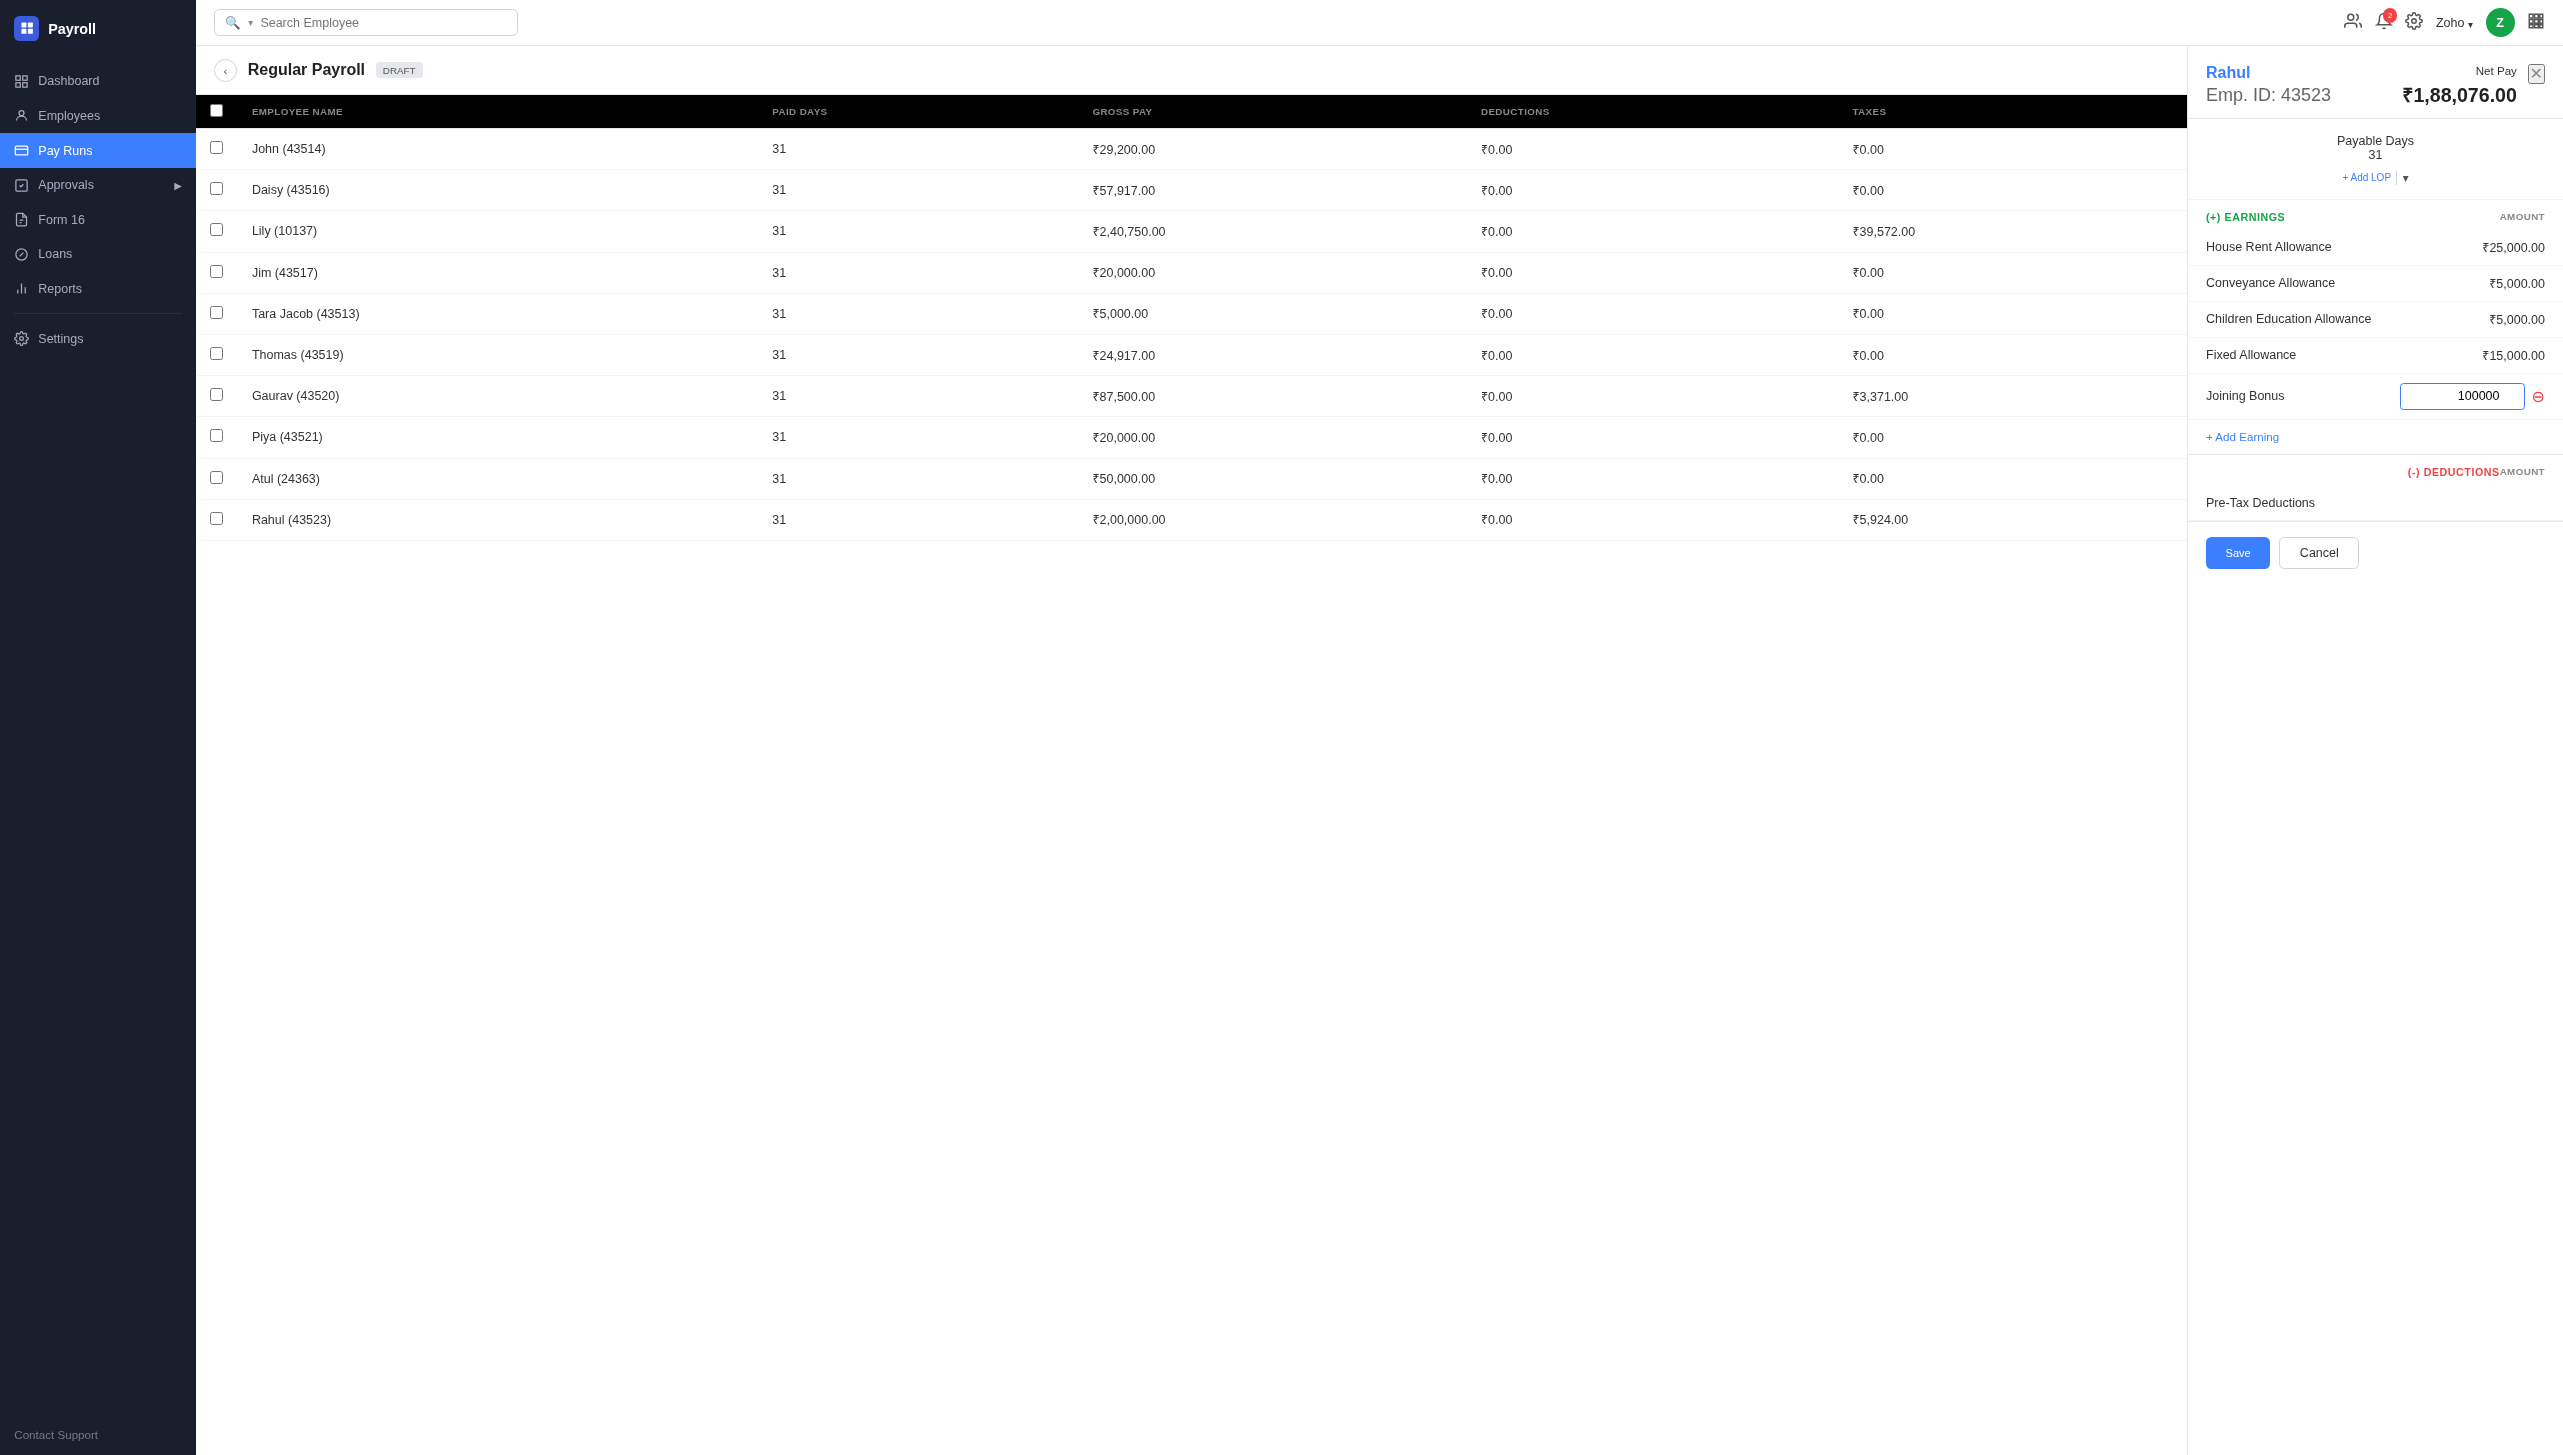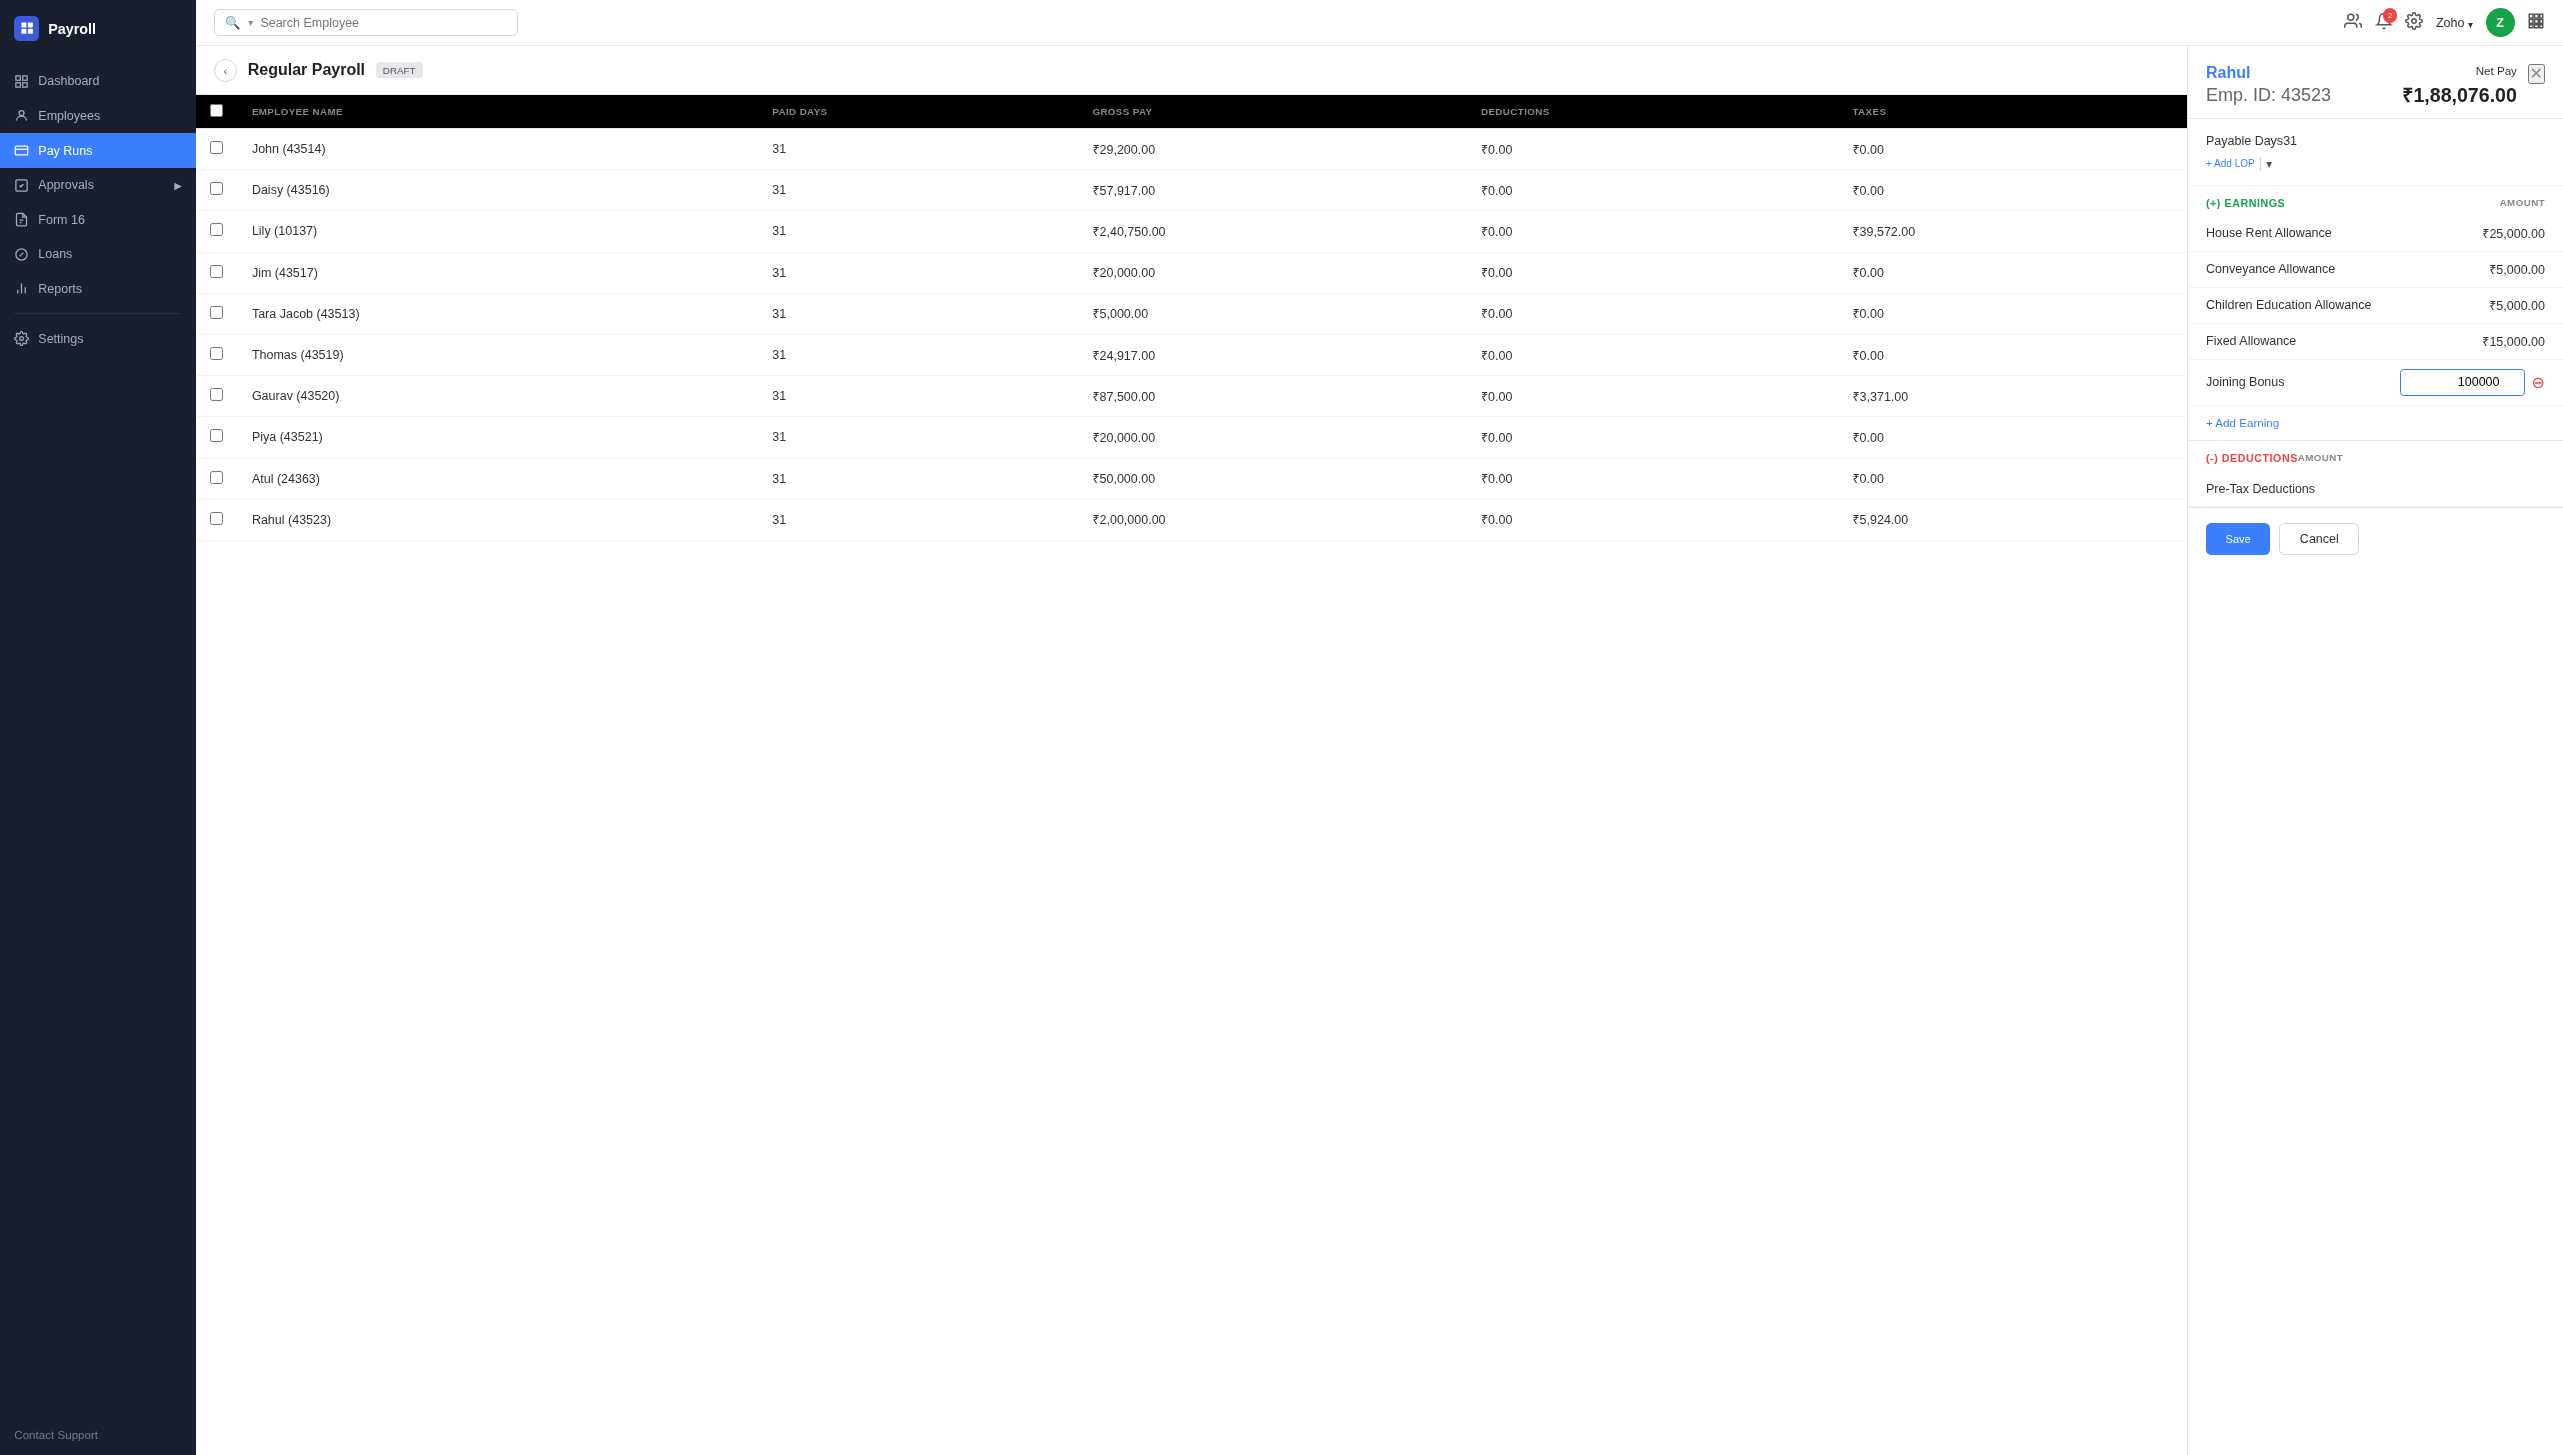--- a/index.html
+++ b/index.html
@@ -53,21 +53,21 @@
     
     .side-panel { width: 376px; background: white; border-left: 0.9px solid #e5e7eb; display: flex; flex-direction: column; overflow-y: auto; flex-shrink: 0; }
     .panel-header { display: flex; align-items: flex-start; justify-content: space-between; padding: 18px 18px 10.7px; border-bottom: 0.9px solid #e5e7eb; }
     .panel-employee-name { font-size: 16px; font-weight: 600; color: #3b7fff; }
     .panel-emp-id { font-size: 18px; color: #666; margin-top: 3px; }
     .panel-net-pay-label { font-size: 11.6px; color: #333; text-align: right; }
     .panel-net-pay-value { font-size: 19.6px; font-weight: 700; color: #222; text-align: right; margin-top: 3.6px; }
     .close-btn { color: #888; cursor: pointer; font-size: 16px; line-height: 1; }
 
     .panel-section { padding: 14.3px 18px; border-bottom: 0.9px solid #f3f4f6; }
-    .panel-row { display: flex; align-items: center; margin-bottom: 9px; }
+    .panel-row { display: flex; justify-content: space-between; align-items: center; margin-bottom: 9px; flex-direction: column; }
     .panel-row:last-child { margin-bottom: 0; }
     .panel-label { font-size: 12.5px; color: #333; }
     .panel-value { font-size: 12.5px; color: #333; font-weight: 500; }
 
     .add-lop-btn { display: flex; align-items: center; gap: 3.6px; color: #3b7fff; font-size: 10px; font-weight: 500; cursor: pointer; border: none; background: none; }
     .add-lop-divider { width: 0.9px; height: 14.3px; background: #d1d5db; margin: 0 5.4px; }
     .lop-dropdown { color: #555; cursor: pointer; font-size: 11.6px; }
 
     .earnings-header { display: flex; justify-content: space-between; align-items: center; padding: 10.7px 18px 7.1px; }
     .earnings-label { font-size: 10.7px; font-weight: 600; color: #16a34a; text-transform: uppercase; letter-spacing: 0.05em; }
@@ -78,21 +78,21 @@
     .earning-amount { font-size: 12.5px; color: #333; }
 
     .joining-bonus-row { display: flex; justify-content: space-between; align-items: center; padding: 9px 18px; border-bottom: 0.9px solid #f5f5f5; }
     .joining-bonus-input-wrapper { display: flex; align-items: center; gap: 7.1px; }
     .joining-bonus-input { border: 1.8px solid #3b7fff; border-radius: 3.6px; padding: 5.4px 9px; font-size: 12.5px; width: 125px; text-align: right; outline: none; }
     .remove-btn { color: #ef4444; cursor: pointer; font-size: 16px; border: none; background: none; }
 
     .add-earning-row { padding: 10.7px 18px; }
     .add-earning-btn { display: flex; align-items: center; gap: 3.6px; color: #3b7fff; font-size: 11.6px; font-weight: 500; cursor: pointer; border: none; background: none; }
 
-    .deductions-header { display: flex; justify-content: flex-start; align-items: center; padding: 10.7px 18px 7.1px; border-top: 0.9px solid #e5e7eb; }
+    .deductions-header { display: flex; justify-content: flex-end; align-items: center; padding: 10.7px 18px 7.1px; border-top: 0.9px solid #e5e7eb; }
     .deductions-label { font-size: 10.7px; font-weight: 600; color: #ef4444; text-transform: uppercase; letter-spacing: 0.05em; }
 
     .pre-tax-row { padding: 10.7px 18px; font-size: 12.5px; font-weight: 500; color: #333; border-bottom: 0.9px solid #f5f5f5; }
 
     .panel-footer { padding: 14.3px 18px; display: flex; gap: 9px; border-top: 0.9px solid #e5e7eb; background: white; }
     .save-btn { background: #3b7fff; color: white; border: none; border-radius: 5.4px; padding: 8px 19.6px; font-size: 11px; font-weight: 500; cursor: pointer; }
     .cancel-btn { background: white; color: #333; border: 0.9px solid #d1d5db; border-radius: 5.4px; padding: 8px 19.6px; font-size: 12.5px; font-weight: 500; cursor: pointer; }
   </style>
 </head>
 <body>

